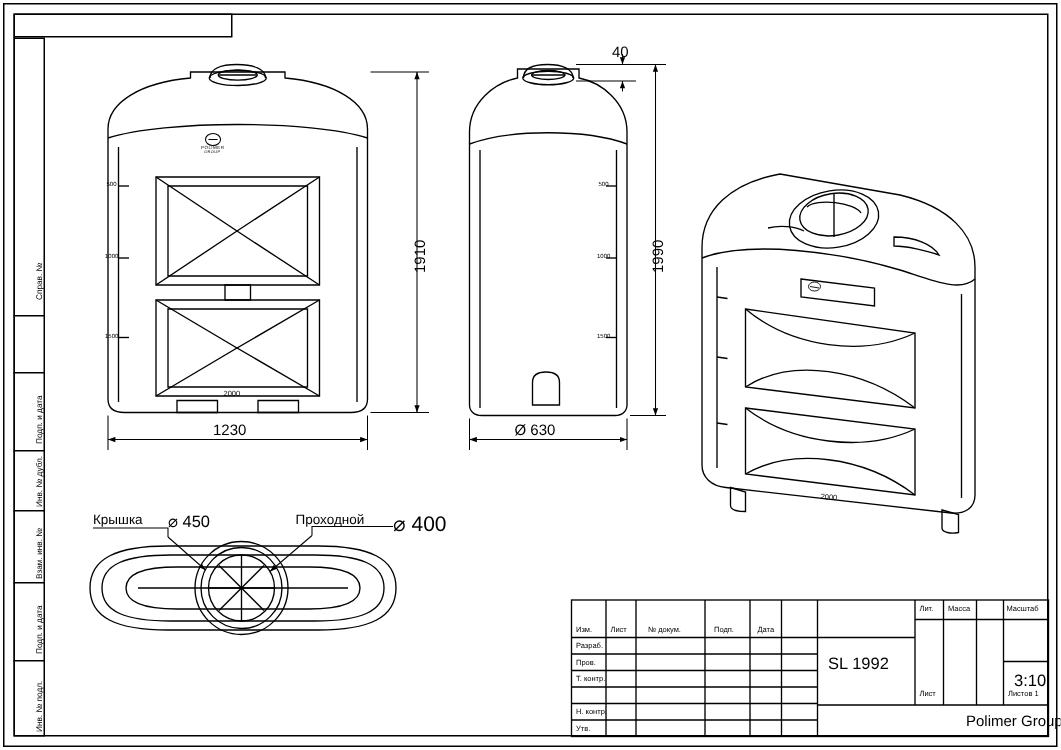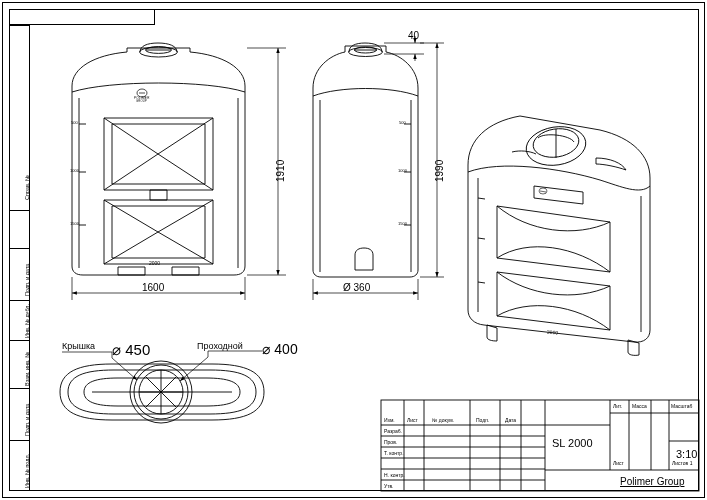--- a/index.html
+++ b/index.html
@@ -224,57 +224,57 @@
       <path d="M629,400 L629,413"></path>
       <path d="M651,400 L651,413"></path>
       <path d="M669,400 L669,470"></path>
       <path d="M629,413 L629,470"></path>
       <path d="M651,413 L651,470"></path>
       <path d="M669,441 L699,441"></path>
     </g>
   </svg>
 
   <div class="txt vert" style="left:275px;top:182px;font-size:10px;transform:rotate(-90deg);">1910</div>
-  <div class="txt" style="left:142px;top:282px;font-size:10px;">1600</div>
+  <div class="txt" style="left:142px;top:282px;font-size:10px;">1230</div>
   <div class="txt" style="left:71px;top:120px;font-size:4px;">500</div>
   <div class="txt" style="left:70px;top:168px;font-size:4px;">1000</div>
   <div class="txt" style="left:70px;top:221px;font-size:4px;">1500</div>
   <div class="txt" style="left:149px;top:260px;font-size:5px;">2000</div>
   <div class="txt" style="left:134px;top:96px;font-size:3px;letter-spacing:.3px;">POLIMER</div>
   <div class="txt" style="left:136px;top:99.5px;font-size:2.6px;letter-spacing:.3px;">GROUP</div>
 
   <div class="txt vert" style="left:434px;top:182px;font-size:10px;transform:rotate(-90deg);">1990</div>
   <div class="txt" style="left:408px;top:30px;font-size:10px;">40</div>
-  <div class="txt" style="left:343px;top:282px;font-size:10px;">Ø 360</div>
+  <div class="txt" style="left:343px;top:282px;font-size:10px;">Ø 630</div>
   <div class="txt" style="left:399px;top:120px;font-size:4px;">500</div>
   <div class="txt" style="left:398px;top:168px;font-size:4px;">1000</div>
   <div class="txt" style="left:398px;top:221px;font-size:4px;">1500</div>
 
   <div class="txt" style="left:547px;top:329px;font-size:5px;transform:rotate(5deg);">2000</div>
 
   <div class="txt" style="left:62px;top:341px;font-size:9px;">Крышка</div>
-  <div class="txt" style="left:112px;top:341px;font-size:15px;text-align:right;">⌀ 450</div>
+  <div class="txt" style="left:112px;top:341px;font-size:11px;text-align:right;">⌀ 450</div>
   <div class="txt" style="left:197px;top:341px;font-size:9px;">Проходной</div>
   <div class="txt" style="left:262px;top:341px;font-size:14px;">⌀ 400</div>
 
   <div class="txt" style="left:384px;top:417px;font-size:5px;">Изм.</div>
   <div class="txt" style="left:407px;top:417px;font-size:5px;">Лист</div>
   <div class="txt" style="left:432px;top:417px;font-size:5px;">№ докум.</div>
   <div class="txt" style="left:476px;top:417px;font-size:5px;">Подп.</div>
   <div class="txt" style="left:505px;top:417px;font-size:5px;">Дата</div>
 
   <div class="txt" style="left:384px;top:428px;font-size:5px;">Разраб.</div>
   <div class="txt" style="left:384px;top:439px;font-size:5px;">Пров.</div>
   <div class="txt" style="left:384px;top:450px;font-size:5px;">Т. контр.</div>
   <div class="txt" style="left:384px;top:461px;font-size:5px;"></div>
   <div class="txt" style="left:384px;top:472px;font-size:5px;">Н. контр.</div>
   <div class="txt" style="left:384px;top:483px;font-size:5px;">Утв.</div>
 
-  <div class="txt" style="left:552px;top:437px;font-size:11px;">SL 2000</div>
+  <div class="txt" style="left:552px;top:437px;font-size:11px;">SL 1992</div>
   <div class="txt" style="left:613px;top:403px;font-size:5px;">Лит.</div>
   <div class="txt" style="left:632px;top:403px;font-size:5px;">Масса</div>
   <div class="txt" style="left:671px;top:403px;font-size:5px;">Масштаб</div>
   <div class="txt" style="left:676px;top:448px;font-size:11px;">3:10</div>
   <div class="txt" style="left:613px;top:460px;font-size:5px;">Лист</div>
   <div class="txt" style="left:672px;top:460px;font-size:5px;">Листов 1</div>
-  <div class="txt" style="left:620px;top:476px;font-size:10px;text-decoration:underline;">Polimer Group</div>
+  <div class="txt" style="left:644px;top:476px;font-size:10px;">Polimer Group</div>
 
 </div>
 
 </body></html>

